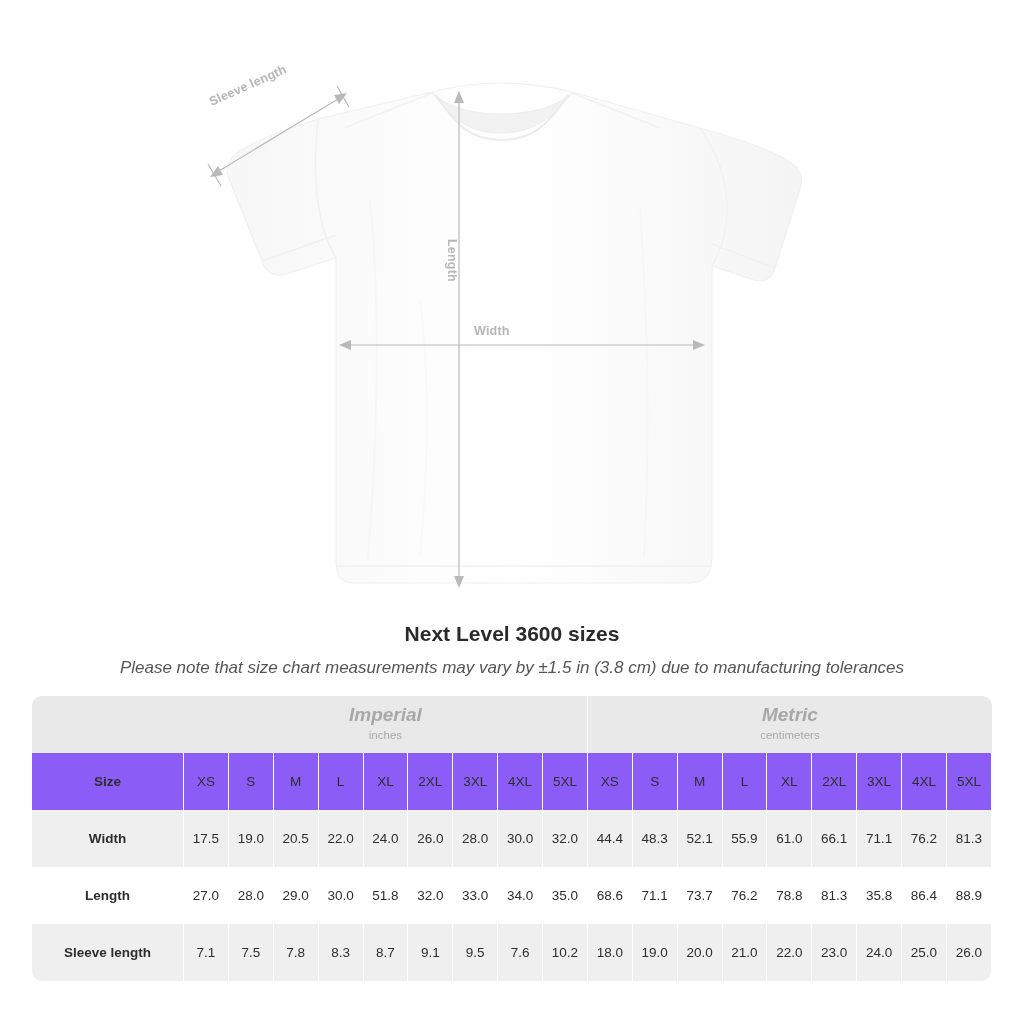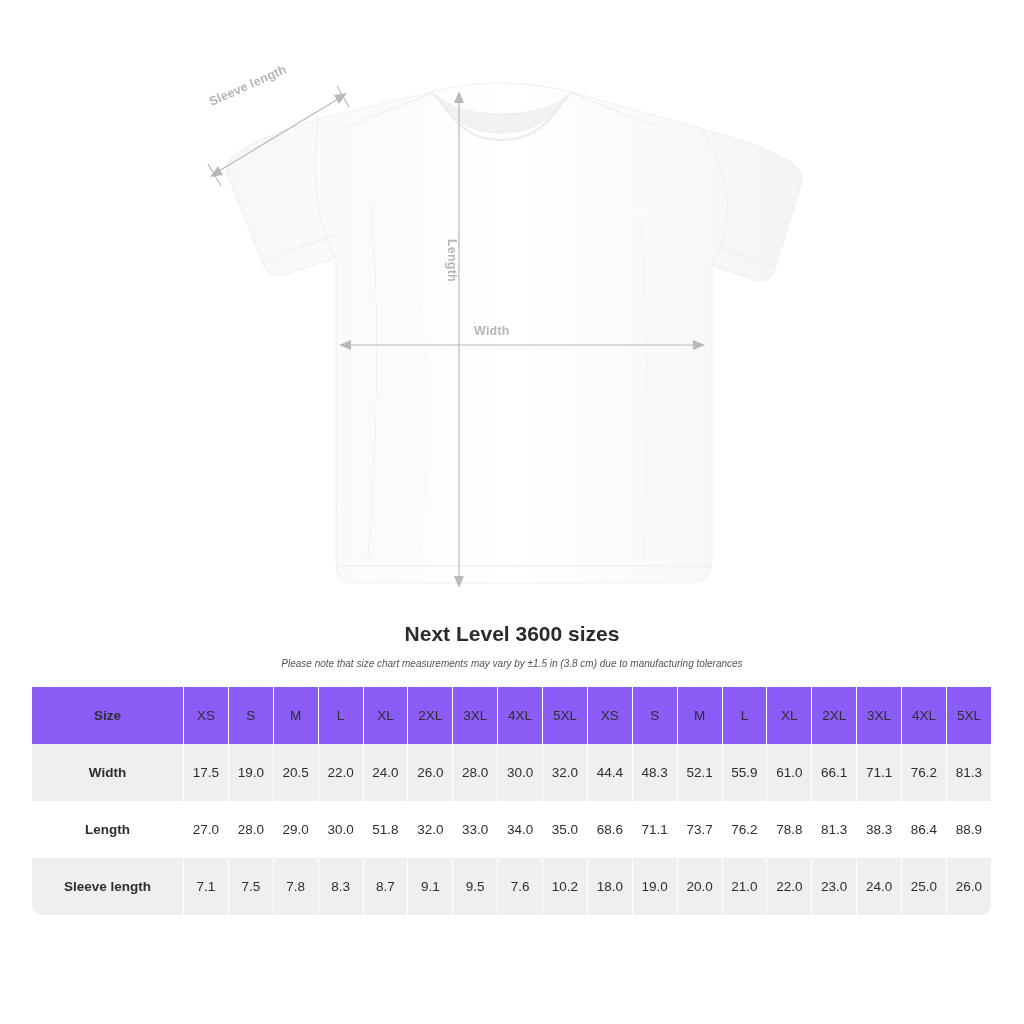--- a/index.html
+++ b/index.html
@@ -59,21 +59,21 @@
     text-align: center;
     margin-top: 10px;
   }
   .chart-title {
     font-size: 21px;
     font-weight: bold;
     color: #2b2b2b;
     margin: 12px;
   }
   .chart-note {
-    font-size: 10px;
+    font-size: 17px;
     font-style: italic;
     color: #555;
     margin: 10px 0 0 0;
   }
 
   
   .table-area {
     width: 960px;
     margin: 18px auto 0 auto;
   }
@@ -206,20 +206,31 @@
 </div>
 
 <div class="title-block">
   <h1 class="chart-title">Next Level 3600 sizes</h1>
   <p class="chart-note">Please note that size chart measurements may vary by ±1.5 in (3.8 cm) due to manufacturing tolerances</p>
 </div>
 
 <div class="table-area">
   <table class="size-chart">
     <tbody>
+      <tr class="sys-row">
+        <td class="rowhead blank"></td>
+        <td colspan="9">
+          <div class="sys-name">Imperial</div>
+          <div class="sys-unit">inches</div>
+        </td>
+        <td colspan="9">
+          <div class="sys-name">Metric</div>
+          <div class="sys-unit">centimeters</div>
+        </td>
+      </tr>
 
       <tr class="size-row">
         <td class="rowhead">Size</td>
         <td>XS</td>
         <td>S</td>
         <td>M</td>
         <td>L</td>
         <td>XL</td>
         <td>2XL</td>
         <td>3XL</td>
@@ -268,21 +279,21 @@
         <td>32.0</td>
         <td>33.0</td>
         <td>34.0</td>
         <td>35.0</td>
         <td>68.6</td>
         <td>71.1</td>
         <td>73.7</td>
         <td>76.2</td>
         <td>78.8</td>
         <td>81.3</td>
-        <td>38.3</td>
+        <td>35.8</td>
         <td>86.4</td>
         <td>88.9</td>
       </tr>
 
       <tr class="data-row shaded last">
         <td class="rowhead">Sleeve length</td>
         <td>7.1</td>
         <td>7.5</td>
         <td>7.8</td>
         <td>8.3</td>

